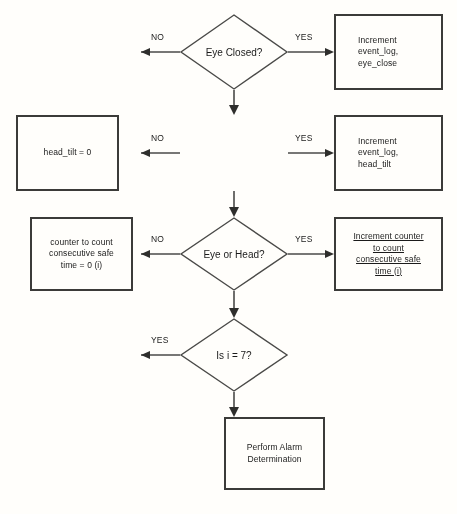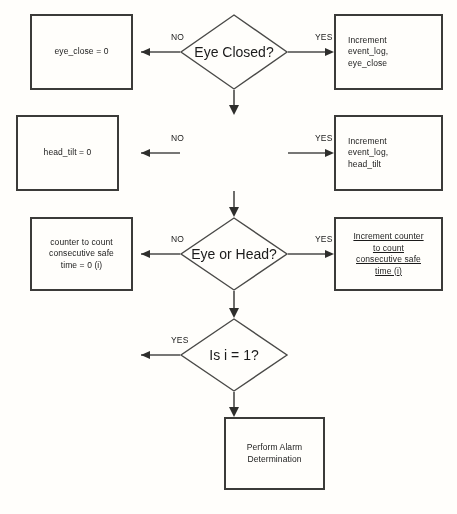--- a/index.html
+++ b/index.html
@@ -25,29 +25,29 @@
     justify-content: center;
     text-align: center;
     color: #1b1b1b;
     font-size: 8.5px;
     line-height: 11.5px;
     letter-spacing: 0.1px;
   }
   .node-box.left-align {
     justify-content: flex-start;
     text-align: left;
-    padding-left: 12px;
+    padding-left: 22px;
   }
   .node-box .txt {
     white-space: pre-line;
   }
   .diamond {
     position: absolute;
     color: #1b1b1b;
-    font-size: 14px;
+    font-size: 10px;
     line-height: 11px;
   }
   .diamond svg {
     position: absolute;
     left: 0;
     top: 0;
     overflow: visible;
   }
   .diamond .dlabel {
     position: absolute;
@@ -60,21 +60,20 @@
     justify-content: center;
     text-align: center;
     white-space: pre-line;
   }
   .edge-label {
     position: absolute;
     font-size: 8.5px;
     color: #1b1b1b;
     letter-spacing: 0.2px;
     white-space: nowrap;
-    margin-left: 20px;
   }
   .conn {
     position: absolute;
     left: 0;
     top: 0;
     width: 457px;
     height: 514px;
     pointer-events: none;
   }
   .conn line, .conn path {
@@ -121,23 +120,20 @@
     <line x1="234" y1="291" x2="234" y2="310"></line>
     <polygon points="234,318 229,308 239,308"></polygon>
 
     <line x1="180" y1="355" x2="141" y2="355"></line>
     <polygon points="141,355 150,351 150,359"></polygon>
 
     <line x1="234" y1="392" x2="234" y2="409"></line>
     <polygon points="234,417 229,407 239,407"></polygon>
   </svg>
 
-  <div class="node-box" style="left:30px; top:14px; width:103px; height:76px;">
-    <span class="txt">eye_close = 0</span>
-  </div>
 
   <div class="diamond" style="left:180px; top:14px; width:108px; height:76px;">
     <svg width="108" height="76" viewBox="0 0 108 76">
       <polygon points="54,1 107,38 54,75 1,38" fill="#fffefb" stroke="#4a4a48" stroke-width="1.4"></polygon>
     </svg>
     <span class="dlabel">Eye Closed?</span>
   </div>
 
   <div class="node-box left-align" style="left:334px; top:14px; width:109px; height:76px;">
     <span class="txt">Increment
@@ -183,21 +179,21 @@
   </div>
 
   <div class="edge-label" style="left:151px; top:234px;">NO</div>
   <div class="edge-label" style="left:295px; top:234px;">YES</div>
 
 
   <div class="diamond" style="left:180px; top:318px; width:108px; height:74px;">
     <svg width="108" height="74" viewBox="0 0 108 74">
       <polygon points="54,1 107,37 54,73 1,37" fill="#fffefb" stroke="#4a4a48" stroke-width="1.4"></polygon>
     </svg>
-    <span class="dlabel">Is i = 1?</span>
+    <span class="dlabel">Is i = 7?</span>
   </div>
 
   <div class="edge-label" style="left:151px; top:335px;">YES</div>
 
   <div class="node-box" style="left:184px; top:417px; width:101px; height:73px;margin-left:40px;">
     <span class="txt">Perform Alarm
 Determination</span>
   </div>
 
 </div>

